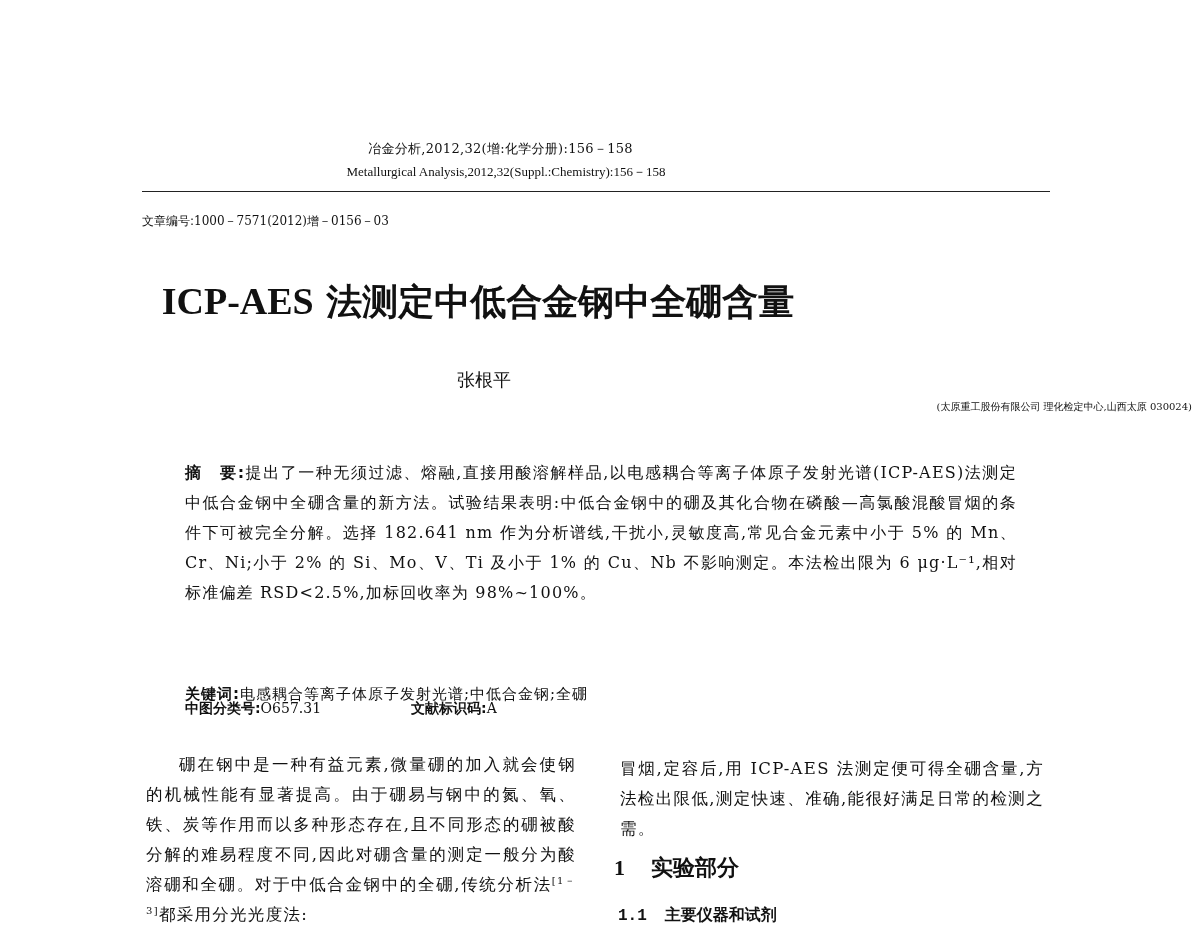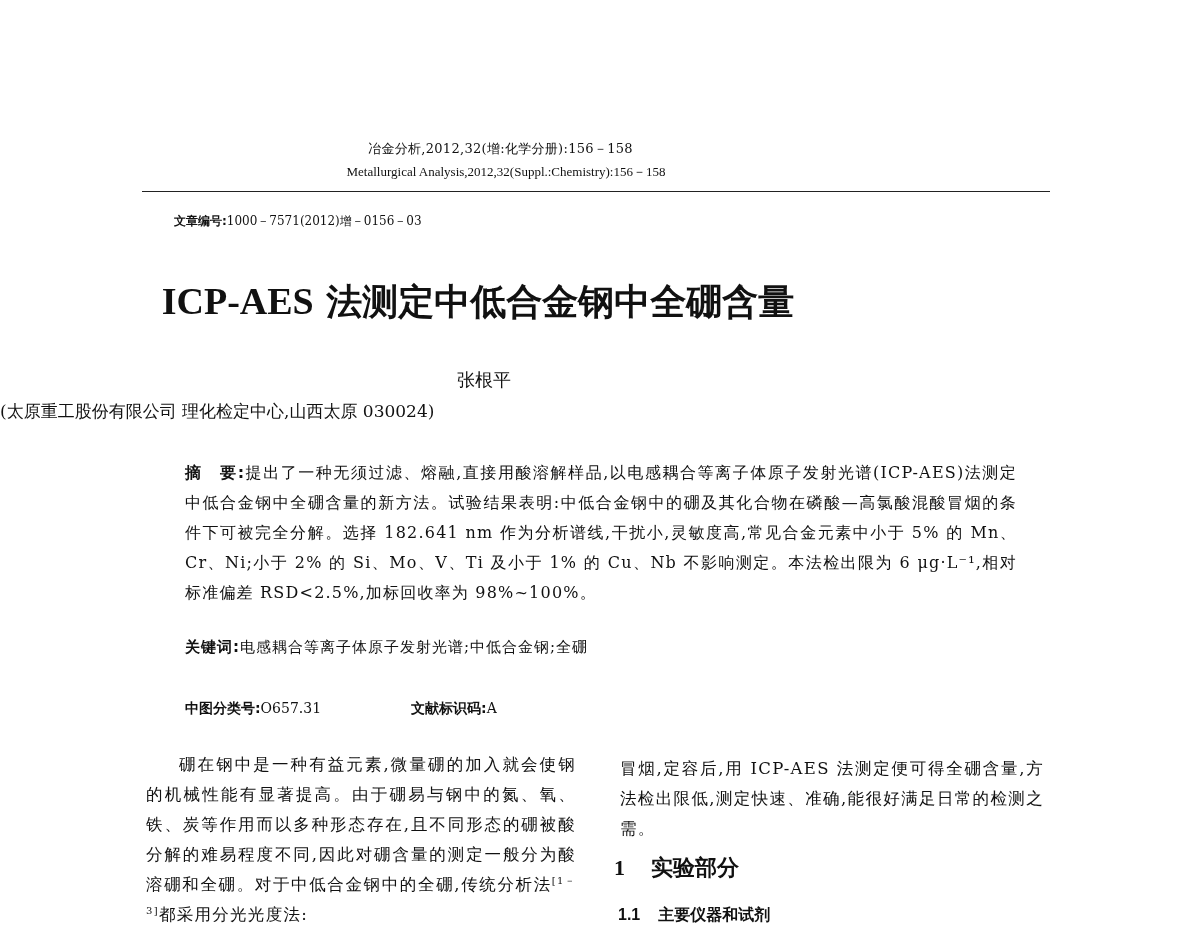--- a/index.html
+++ b/index.html
@@ -6,42 +6,42 @@
   body {
     width: 1200px; height: 929px; background: #ffffff; overflow: hidden;
     position: relative; color: #111;
     font-family: "DejaVu Serif", "Liberation Serif", serif;
   }
   .abs { position: absolute; white-space: nowrap; }
   .journal-cn { left: 0; width: 1001px; top: 140px; text-align: center; font-size: 13px; letter-spacing: 0.3px; }
   .journal-en { left: 0; width: 1012px; top: 163px; text-align: center; font-size: 13px; font-family: "Liberation Serif", serif; }
   .rule { left: 142px; top: 191px; width: 908px; height: 0; border-top: 1.5px solid #222; }
   .article-no { left: 142px; top: 213px; font-size: 12px; }
-  .article-no .lbl { font-weight: bold; font-family: "DejaVu Sans", sans-serif; margin-left: 32px; }
+  .article-no .lbl { font-weight: normal; font-family: "DejaVu Sans", sans-serif; }
   .title { left: 0; width: 956px; top: 278px; text-align: center; font-size: 36px; font-weight: bold; }
   .title .latin { font-family: "Liberation Serif", serif; font-size: 38px; }
   .author { left: 0; width: 968px; top: 368px; text-align: center; font-size: 18px; }
-  .affil { left: 0; width: 1192px; top: 400px; text-align: left; font-size: 17px; }
+  .affil { left: 0; width: 1192px; top: 400px; text-align: right; font-size: 10px; }
   .abstract { left: 185px; top: 458px; width: 832px; font-size: 16px; line-height: 30px; letter-spacing: 1.2px; text-align: justify; white-space: normal; }
   .abstract .lbl { font-weight: bold; font-family: "DejaVu Sans", sans-serif; }
   .abstract p { margin: 0; }
-  .kw { left: 185px; top: 638px; font-size: 15px; letter-spacing: 1px; }
+  .kw { left: 185px; top: 685px; font-size: 15px; letter-spacing: 1px; }
   .kw .lbl, .clc .lbl { font-weight: bold; font-family: "DejaVu Sans", sans-serif; }
   .clc { left: 185px; top: 688px; font-size: 14px; margin-top: 12px; }
   .clc .gap { display: inline-block; width: 90px; }
   .col { font-size: 16.5px; line-height: 30px; letter-spacing: 1.3px; white-space: normal; text-align: justify; }
   .col-left { left: 142px; top: 746px; width: 438px; }
   .col-left p { margin: 4px; text-indent: 2em; }
   .col-right { left: 612px; top: 746px; width: 440px; }
   .col-right p { margin: 8px; }
   sup { font-size: 10px; vertical-align: super; line-height: 0; }
   .h1 { left: 614px; top: 853px; font-size: 22px; font-weight: bold; font-family: "DejaVu Sans", sans-serif; }
   .h1 .num { font-family: "Liberation Serif", serif; margin-right: 26px; }
   .h2 { left: 618px; top: 905px; font-size: 16px; font-weight: bold; font-family: "DejaVu Sans", sans-serif; }
-  .h2 .num { font-family: Liberation Sans, sans-serif; margin-right: 18px; }
+  .h2 .num { font-family: Liberation Mono, monospace; margin-right: 18px; }
 </style>
 </head>
 <body>
 
 <div class="abs journal-cn">冶金分析,2012,32(增:化学分册):156－158</div>
 <div class="abs journal-en">Metallurgical Analysis,2012,32(Suppl.:Chemistry):156－158</div>
 <div class="abs rule"></div>
 
 <div class="abs article-no">
   <span class="lbl">文章编号:</span><span>1000－7571(2012)增－0156－03</span>

